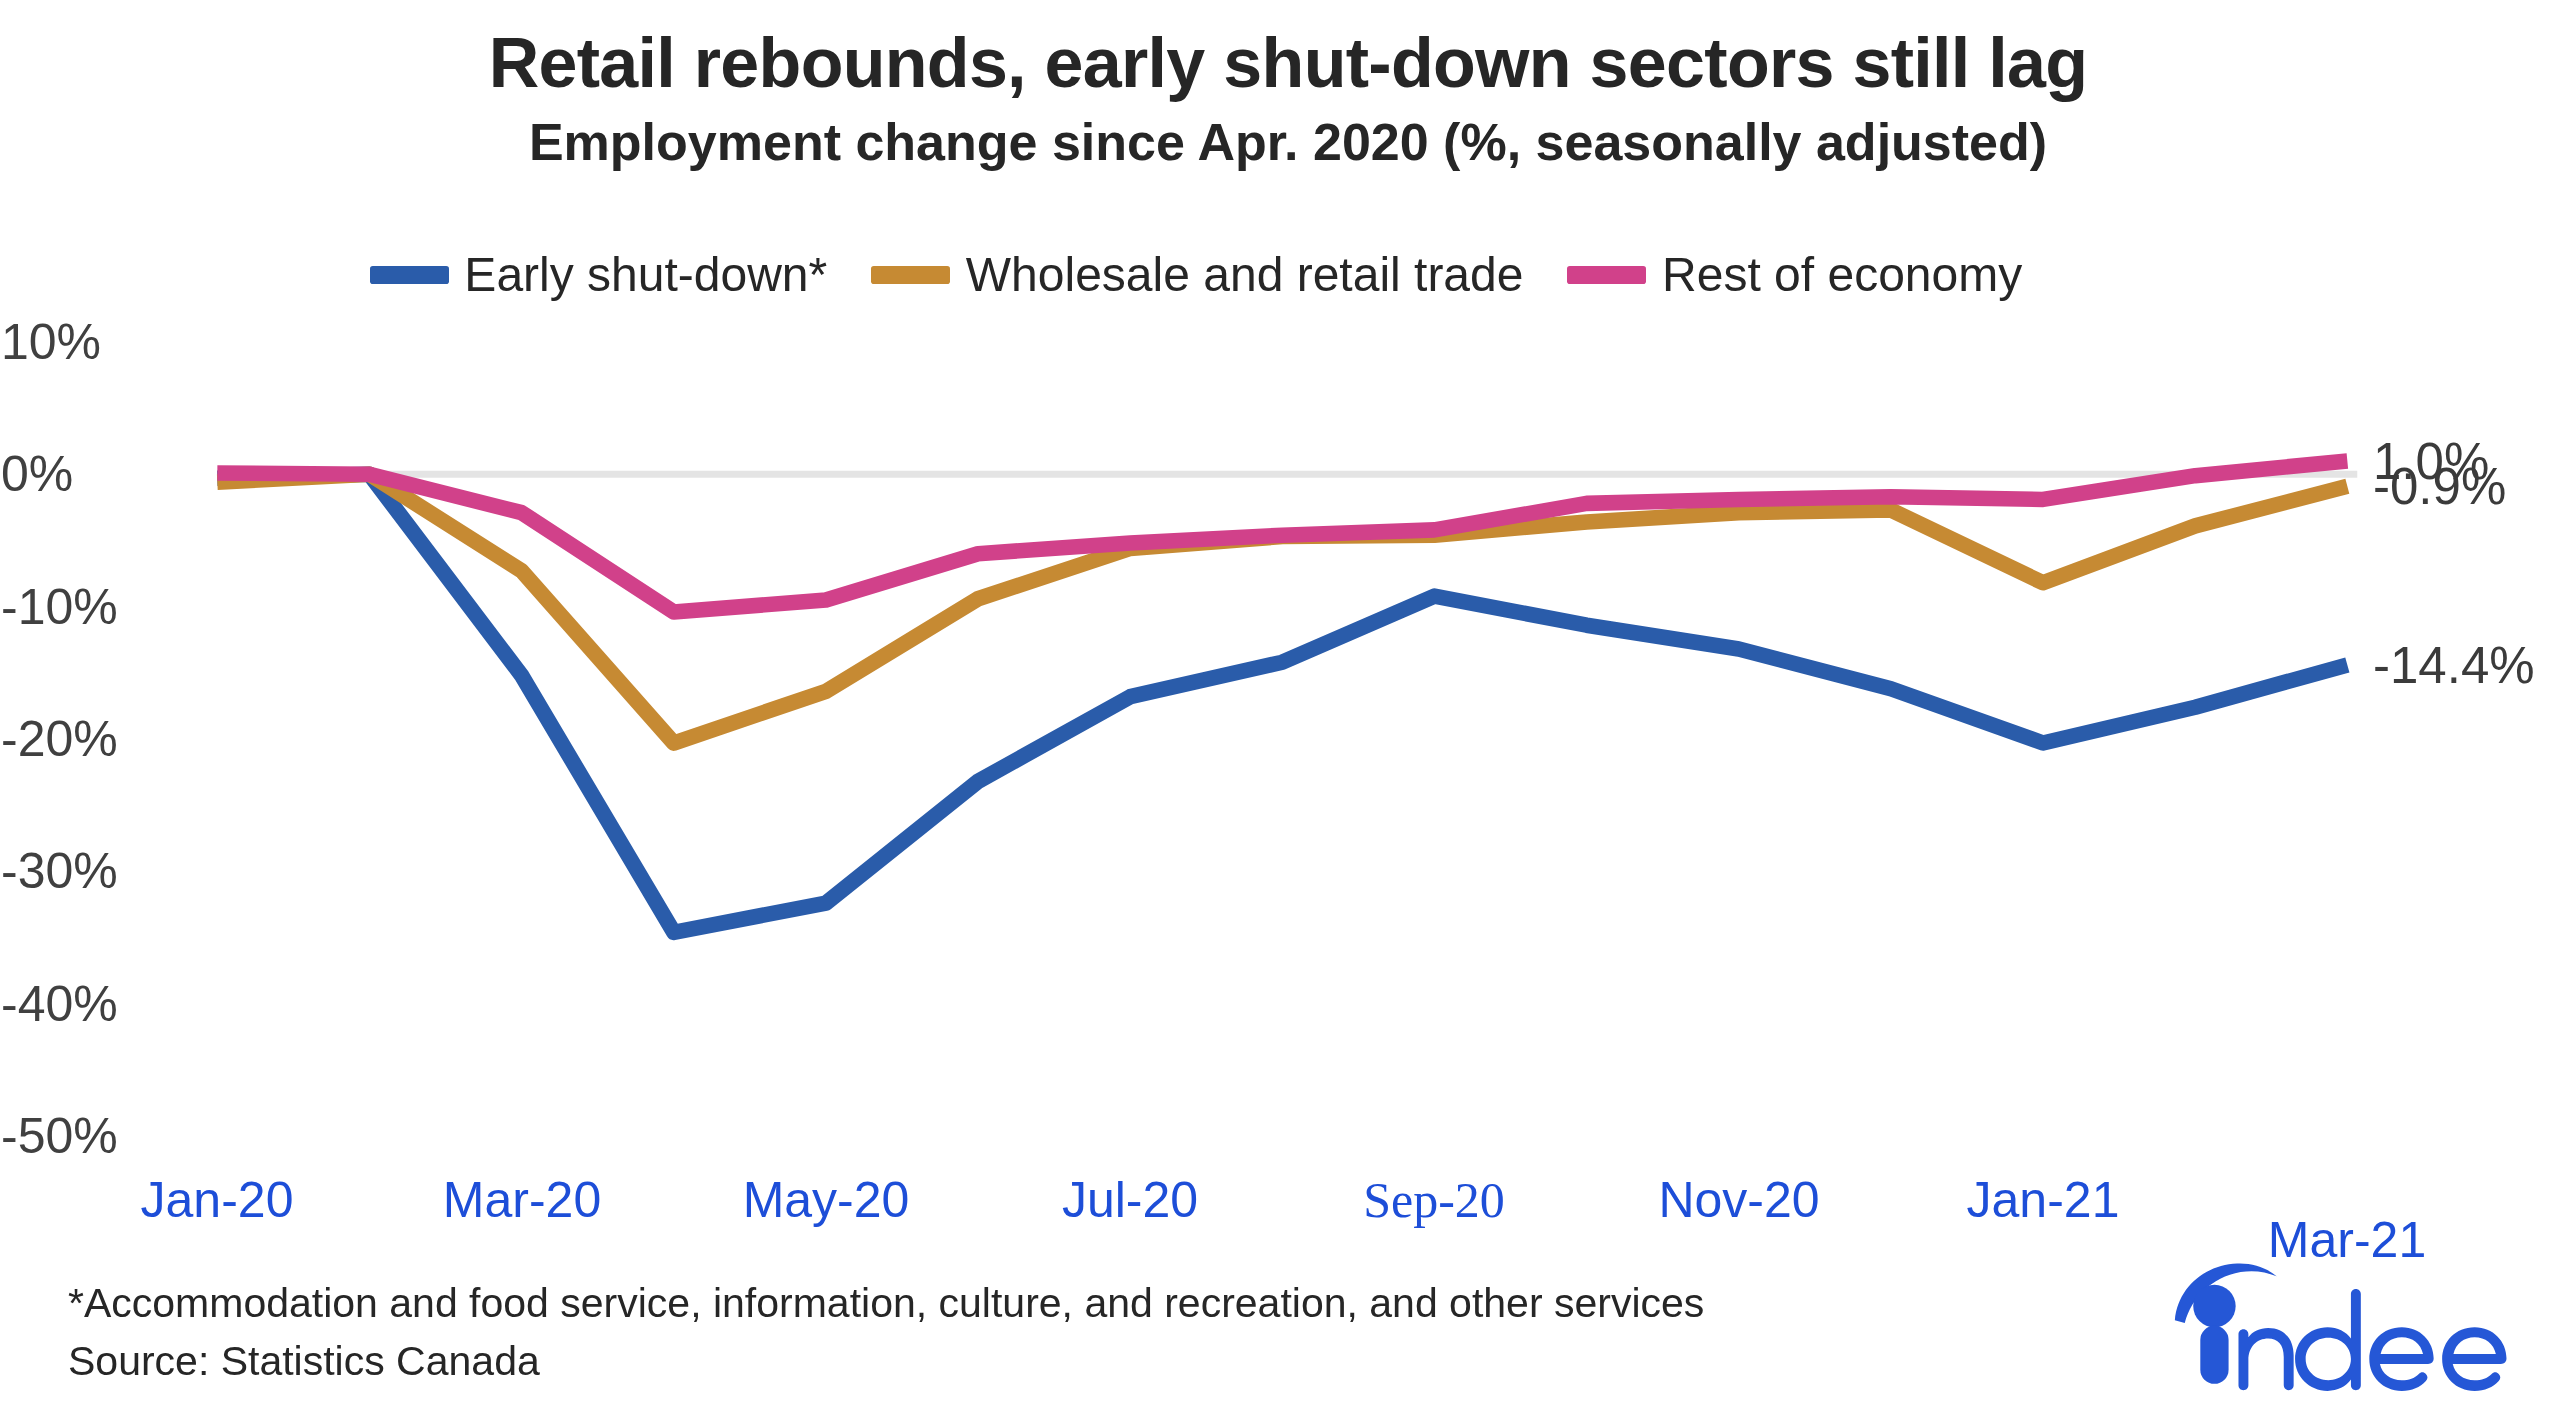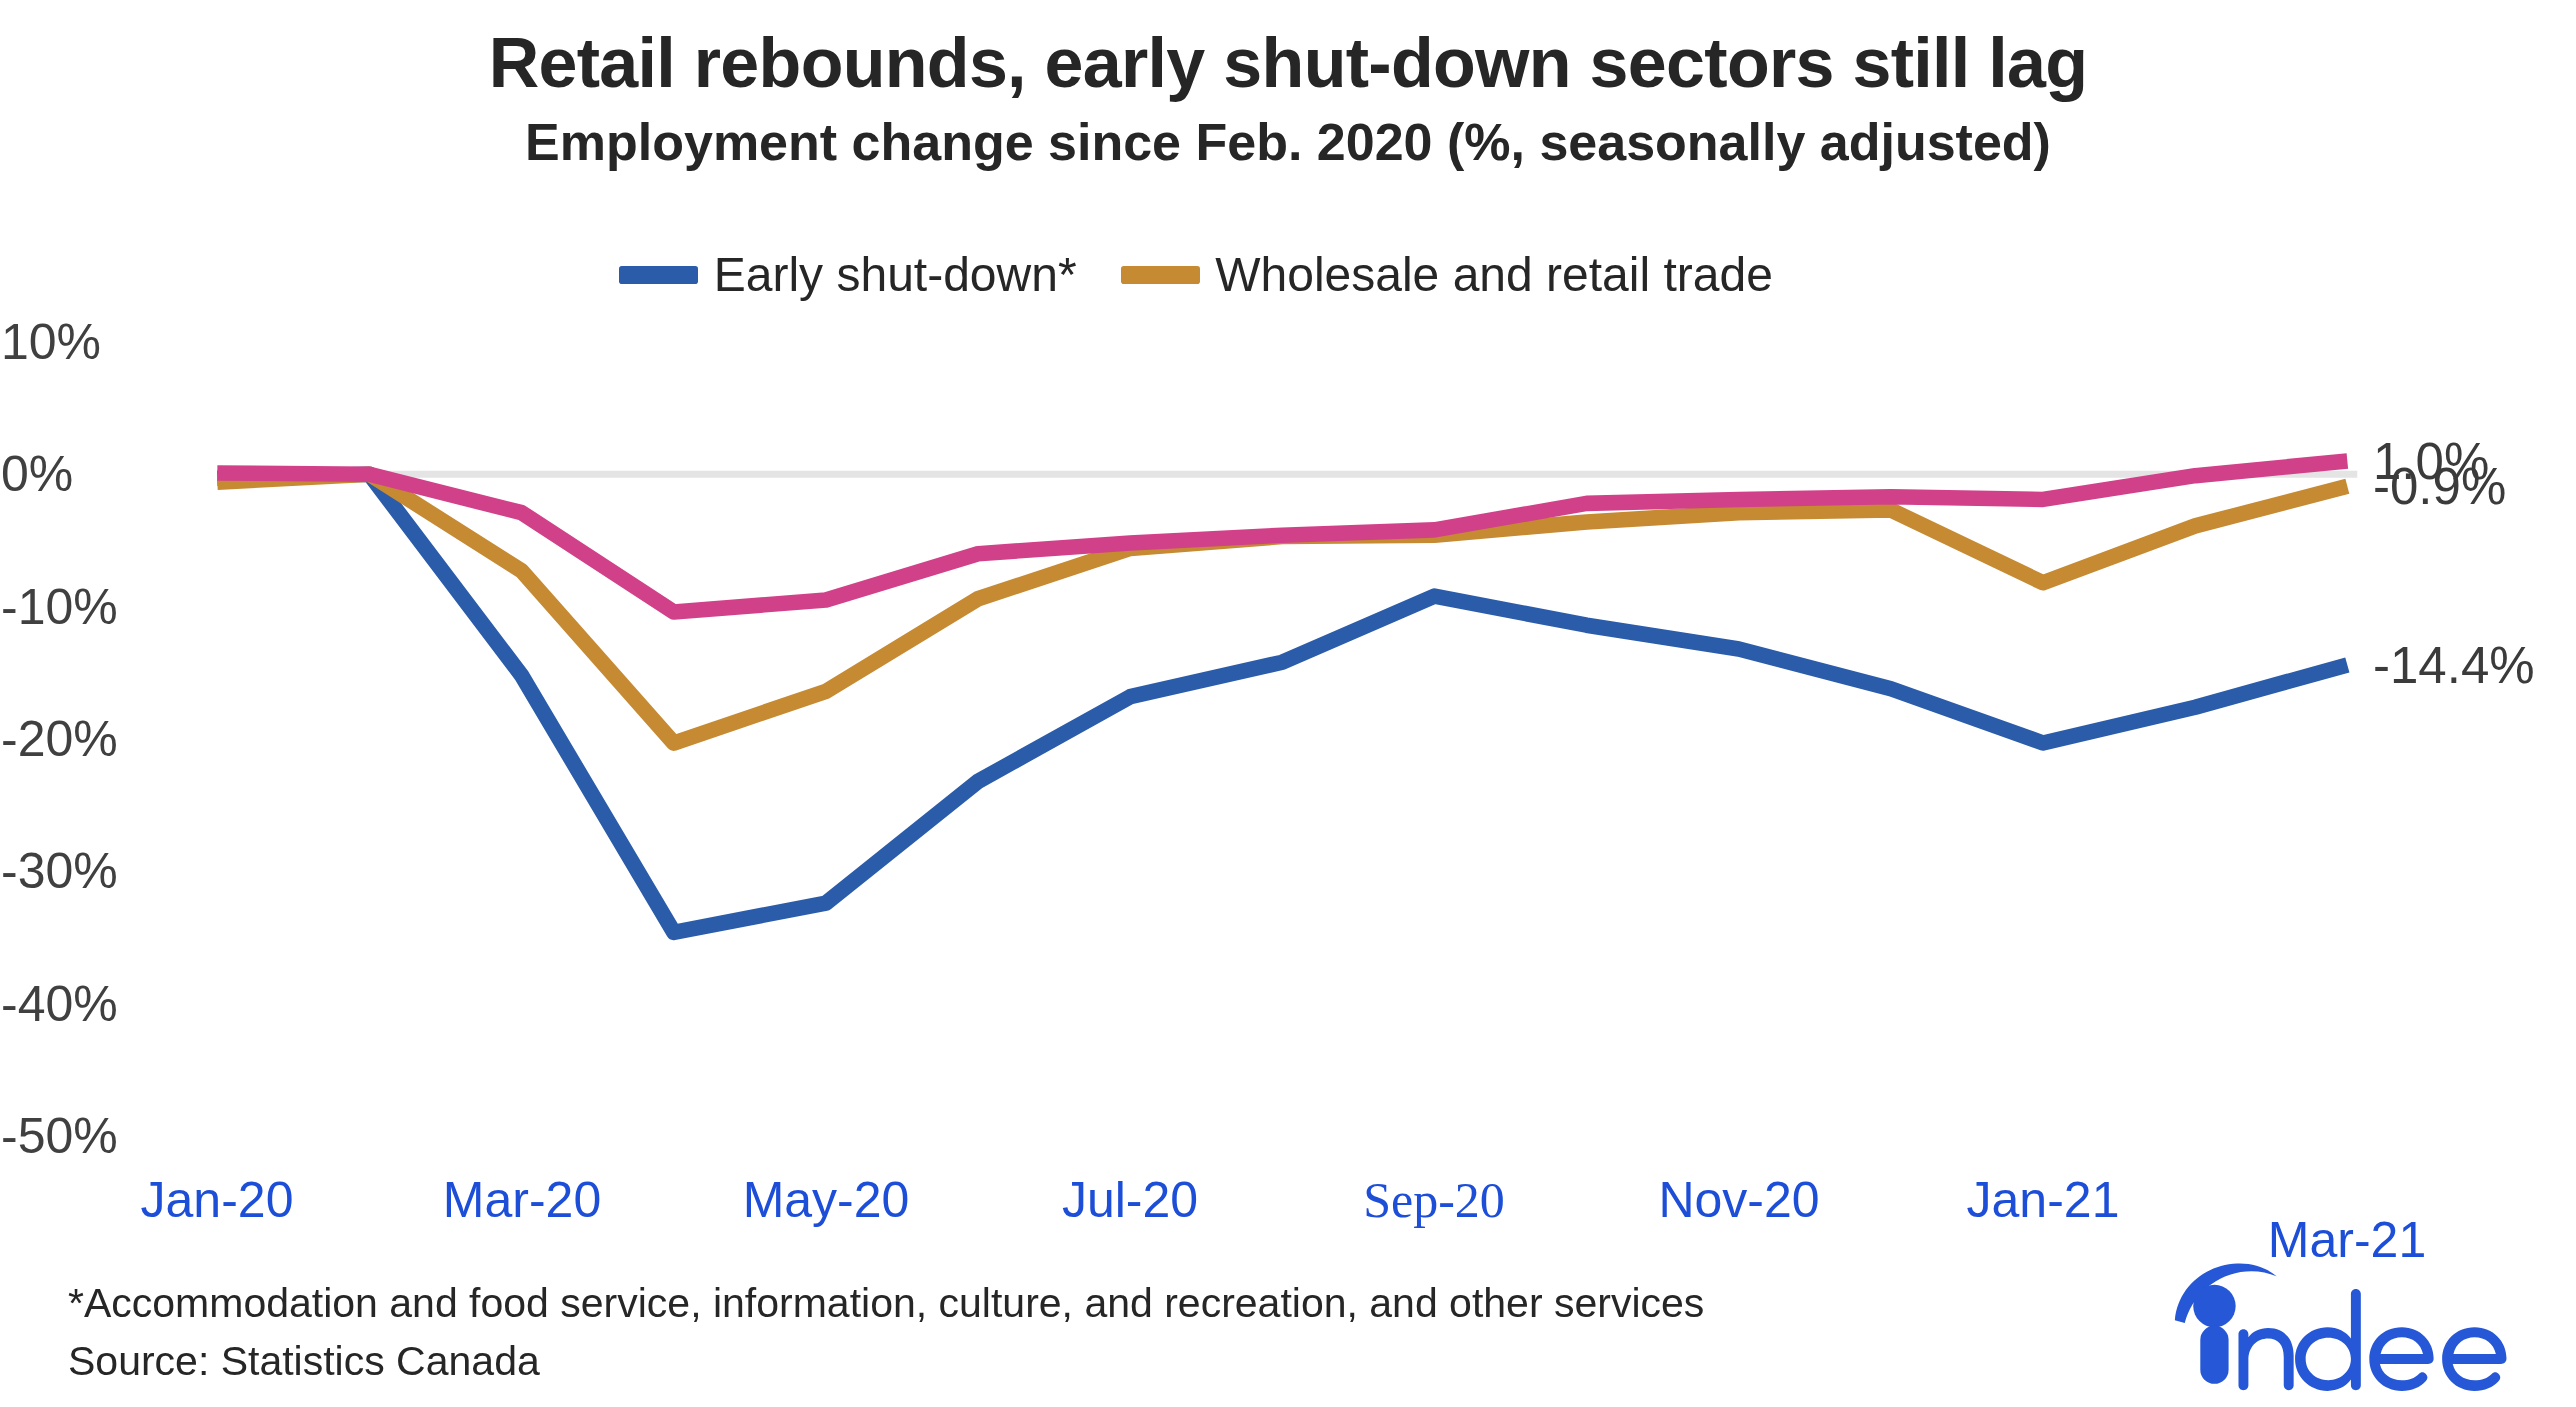--- a/index.html
+++ b/index.html
@@ -140,31 +140,35 @@
     height: 142px;
   }
 </style>
 </head>
 <body>
 
 <div id="page">
 
   <div class="header">
     <div class="chart-title">Retail rebounds, early shut-down sectors still lag</div>
-    <div class="chart-subtitle">Employment change since Feb. 2020 (%, seasonally adjusted)</div>
+    <div class="chart-subtitle">Employment change since Apr. 2020 (%, seasonally adjusted)</div>
   </div>
 
   <div class="legend" id="legend">
       <div class="legend-item">
         <span class="legend-swatch" style="background: rgb(42, 92, 170);"></span>
         <span class="legend-label">Early shut-down*</span>
       </div>
       <div class="legend-item">
         <span class="legend-swatch" style="background: rgb(198, 138, 51);"></span>
         <span class="legend-label">Wholesale and retail trade</span>
+      </div>
+      <div class="legend-item">
+        <span class="legend-swatch" style="background: rgb(209, 65, 138);"></span>
+        <span class="legend-label">Rest of economy</span>
       </div>
     </div>
 
   <div class="plot-wrap">
     <svg class="plot-svg" id="plot-svg" viewBox="0 0 3639 1989" preserveAspectRatio="none">
         <line x1="307" x2="3330" y1="670" y2="670" stroke="#e4e4e4" stroke-width="10"></line>
         <polyline points="307.0,675.6 521.9,670.0 736.9,954.2 951.8,1317.0 1166.7,1275.9 1381.6,1103.8 1596.6,984.2 1811.5,935.5 2026.4,842.0 2241.4,883.2 2456.3,916.8 2671.2,972.9 2886.1,1049.6 3101.1,999.1 3316.0,939.3" fill="none" stroke="#2a5caa" stroke-width="22" stroke-linejoin="round" stroke-linecap="butt"></polyline>
         <polyline points="307.0,681.2 521.9,670.0 736.9,806.5 951.8,1049.6 1166.7,976.7 1381.6,845.8 1596.6,774.7 1811.5,757.9 2026.4,756.0 2241.4,737.3 2456.3,724.2 2671.2,720.5 2886.1,823.3 3101.1,742.9 3316.0,686.8" fill="none" stroke="#c68a33" stroke-width="22" stroke-linejoin="round" stroke-linecap="butt"></polyline>
         <polyline points="307.0,668.1 521.9,670.0 736.9,724.2 951.8,864.5 1166.7,847.6 1381.6,782.2 1596.6,767.2 1811.5,756.0 2026.4,748.5 2241.4,711.1 2456.3,705.5 2671.2,701.8 2886.1,705.5 3101.1,671.9 3316.0,651.3" fill="none" stroke="#d1418a" stroke-width="22" stroke-linejoin="round" stroke-linecap="butt"></polyline>
       </svg>

